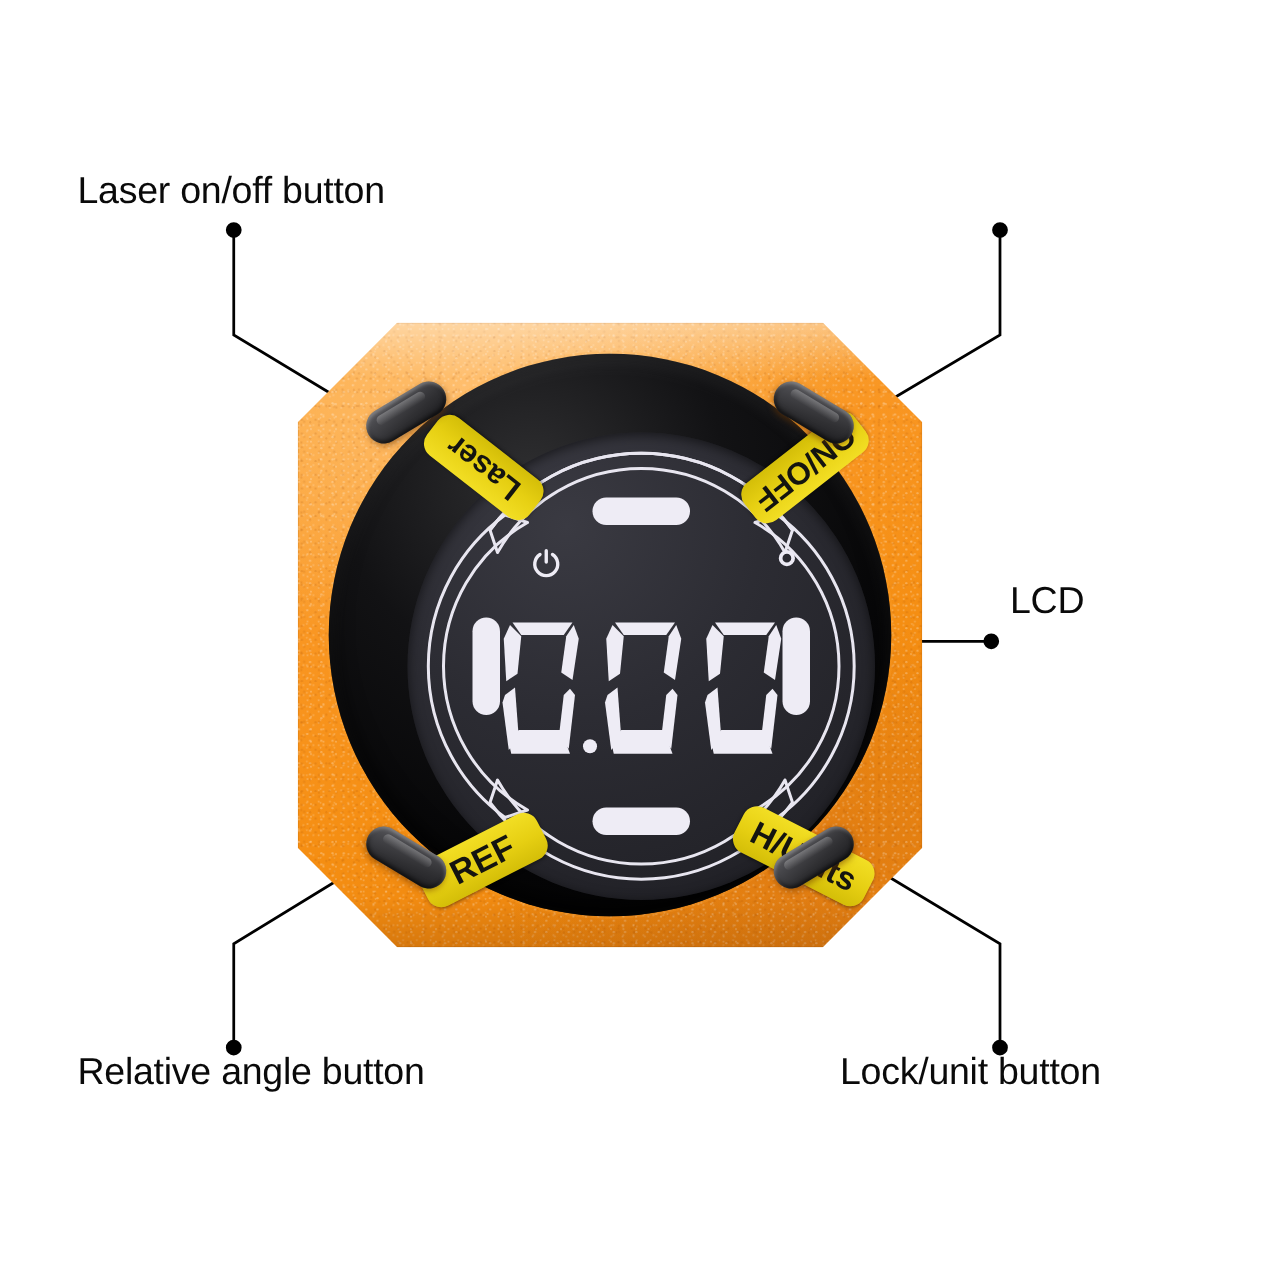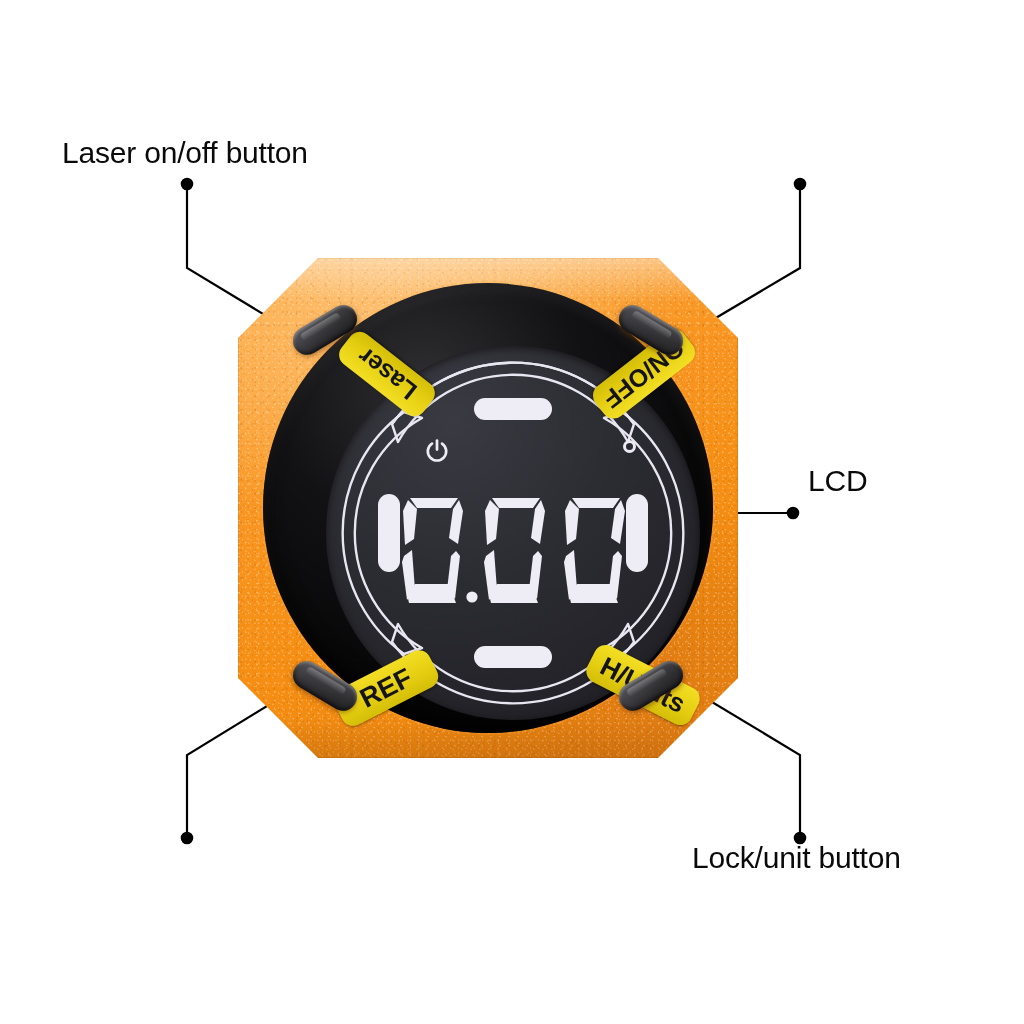--- a/index.html
+++ b/index.html
@@ -30,21 +30,21 @@
     font-weight: 400;
     color: #0a0a0a;
     letter-spacing: -0.2px;
     white-space: nowrap;
     line-height: 1;
   }
   #label-laser   { left: 62px;  top: 138px; }
   #label-power   { left: 647px; top: 138px; }
   #label-lcd     { left: 808px; top: 466px; }
   #label-relative{ left: 62px;  top: 843px; }
-  #label-lock    { left: 672px; top: 843px; margin-left: 20px; }
+  #label-lock    { left: 672px; top: 843px; }
 
   
   #leaders {
     position: absolute;
     left: 0; top: 0;
     width: 1024px;
     height: 1024px;
     pointer-events: none;
   }
 
@@ -279,20 +279,21 @@
       <g>
         <polyline points="800,838 800,755 682,684" fill="none"></polyline>
         <circle cx="800" cy="838" r="5.2"></circle>
         <circle cx="682" cy="684" r="5.2"></circle>
       </g>
     </g>
   </svg>
 
   <div class="callout-label" id="label-laser">Laser on/off button</div>
   <div class="callout-label" id="label-lcd">LCD</div>
+  <div class="callout-label" id="label-relative">Relative angle button</div>
   <div class="callout-label" id="label-lock">Lock/unit button</div>
 
   <div id="device">
 
     <div class="body-shell"></div>
     <div class="body-texture"></div>
     <div class="body-rim"></div>
 
     <div class="bezel">
 

